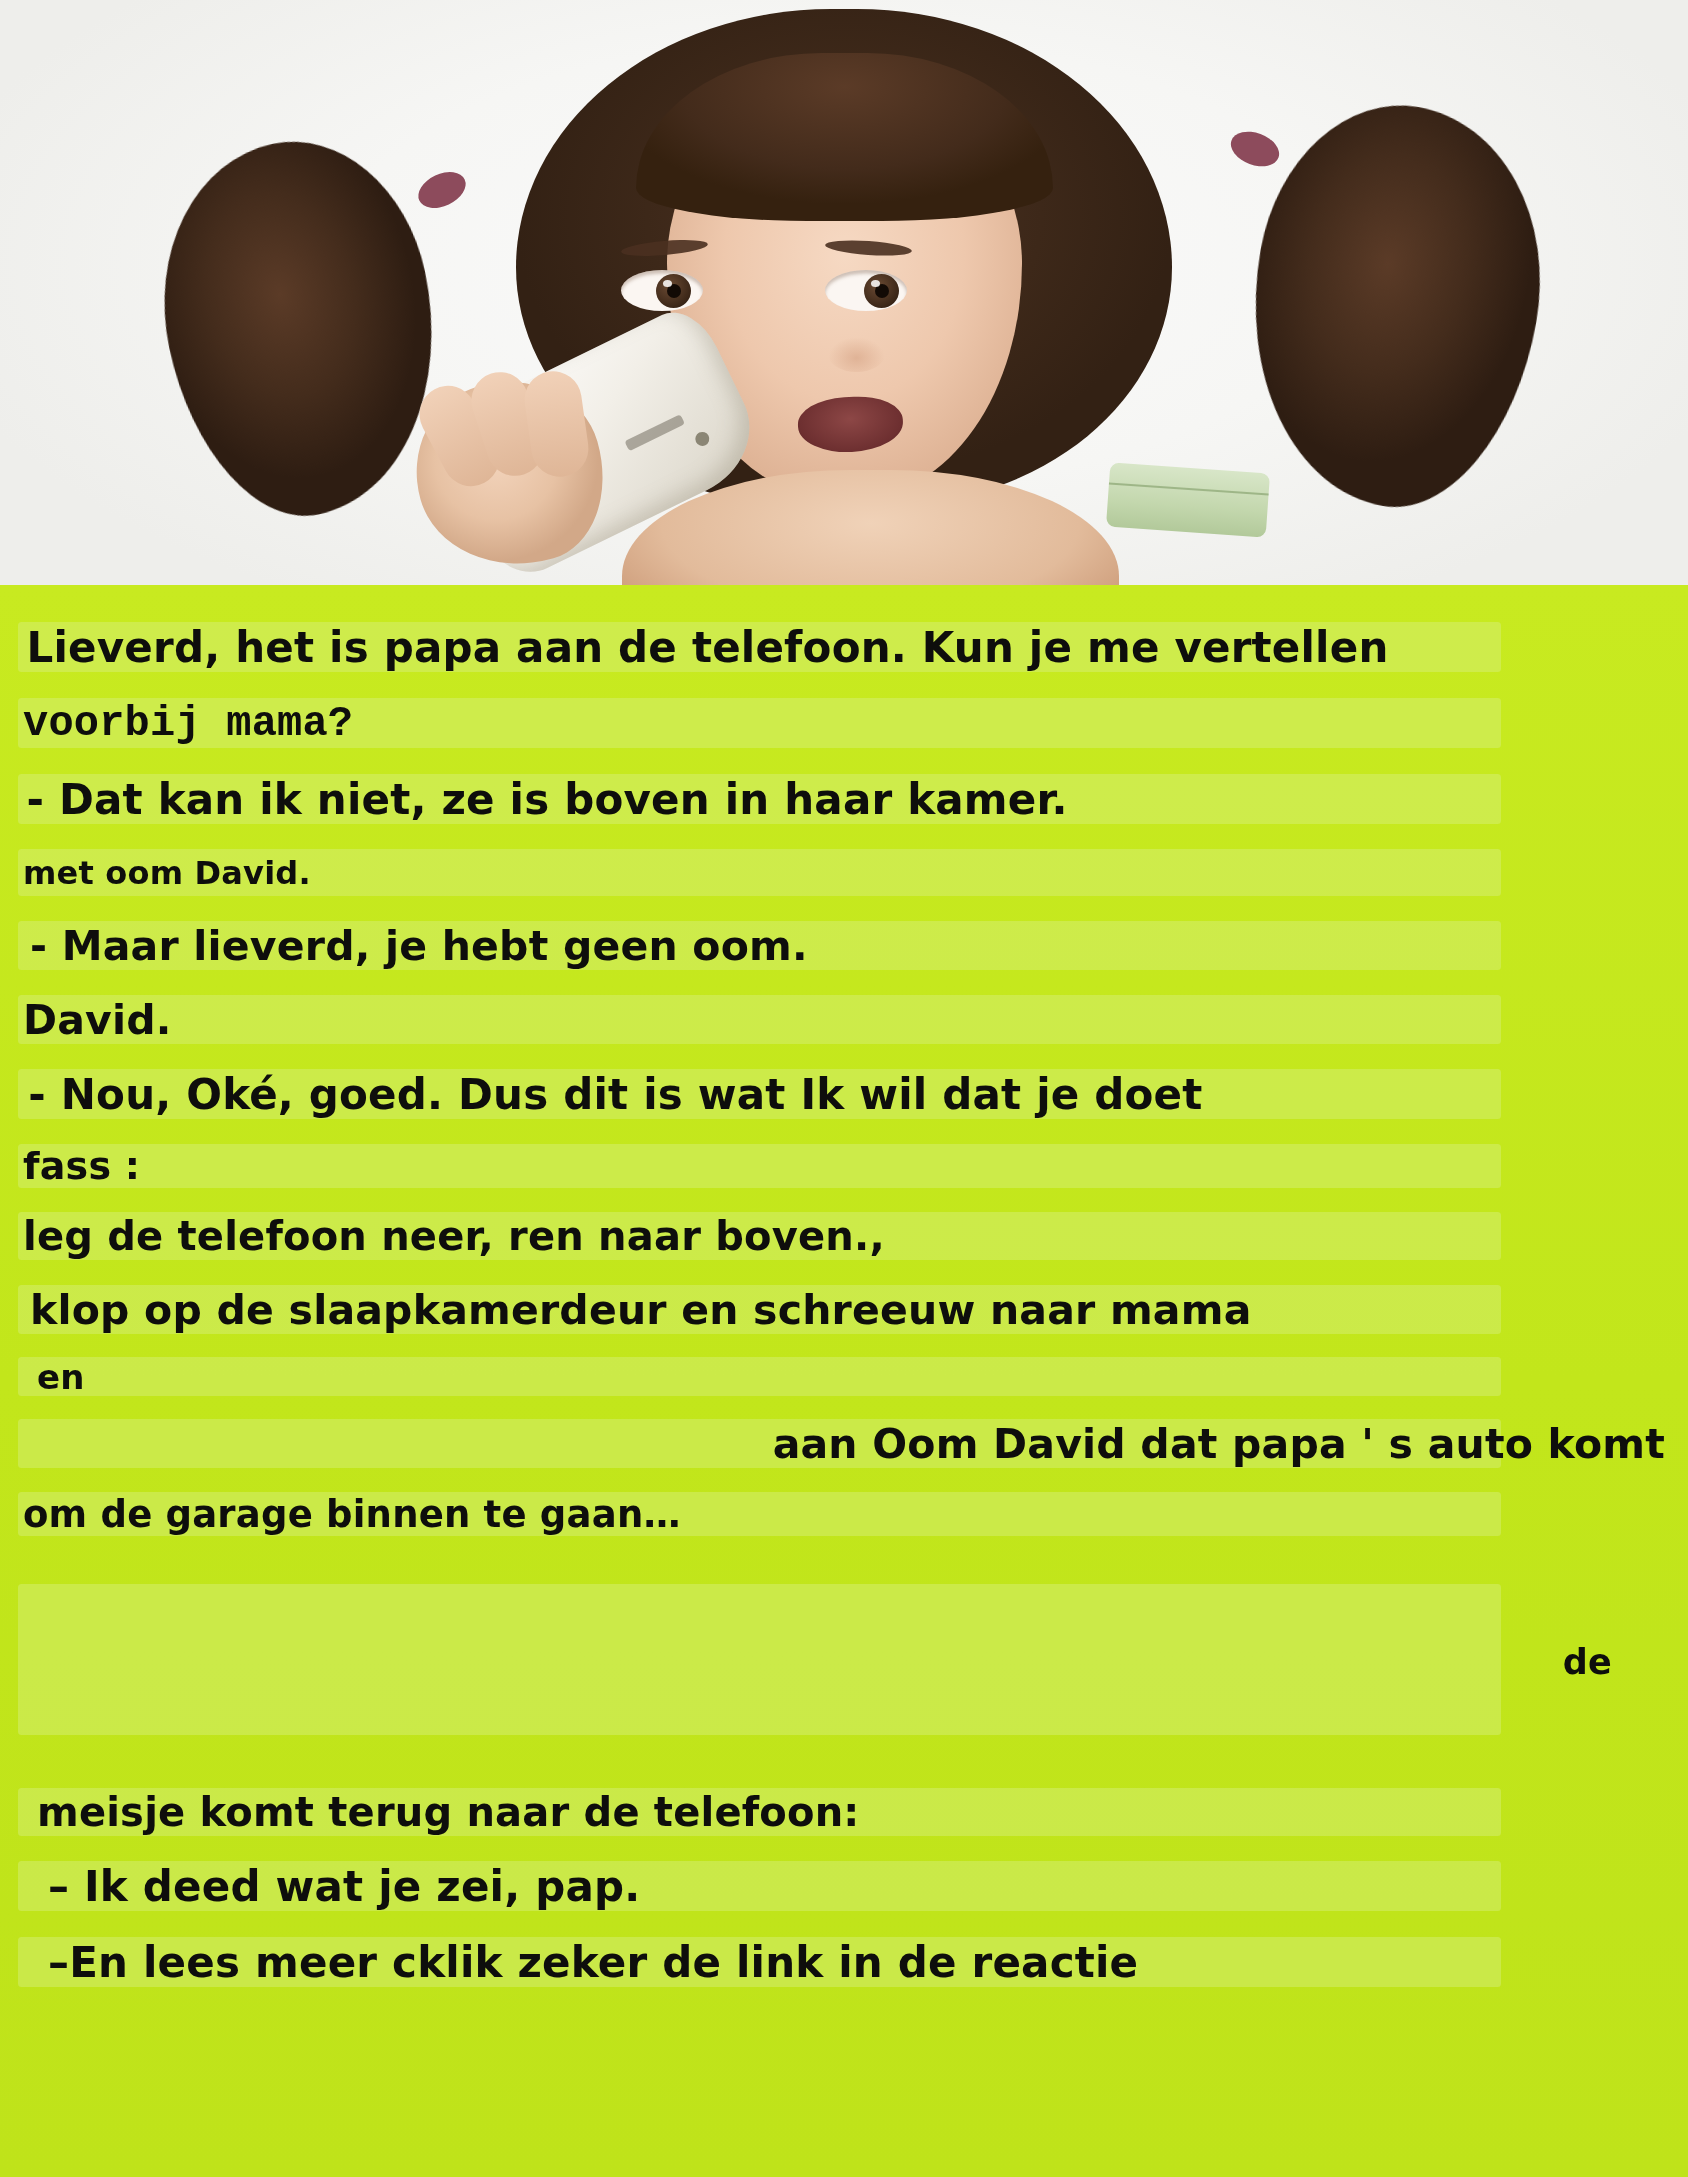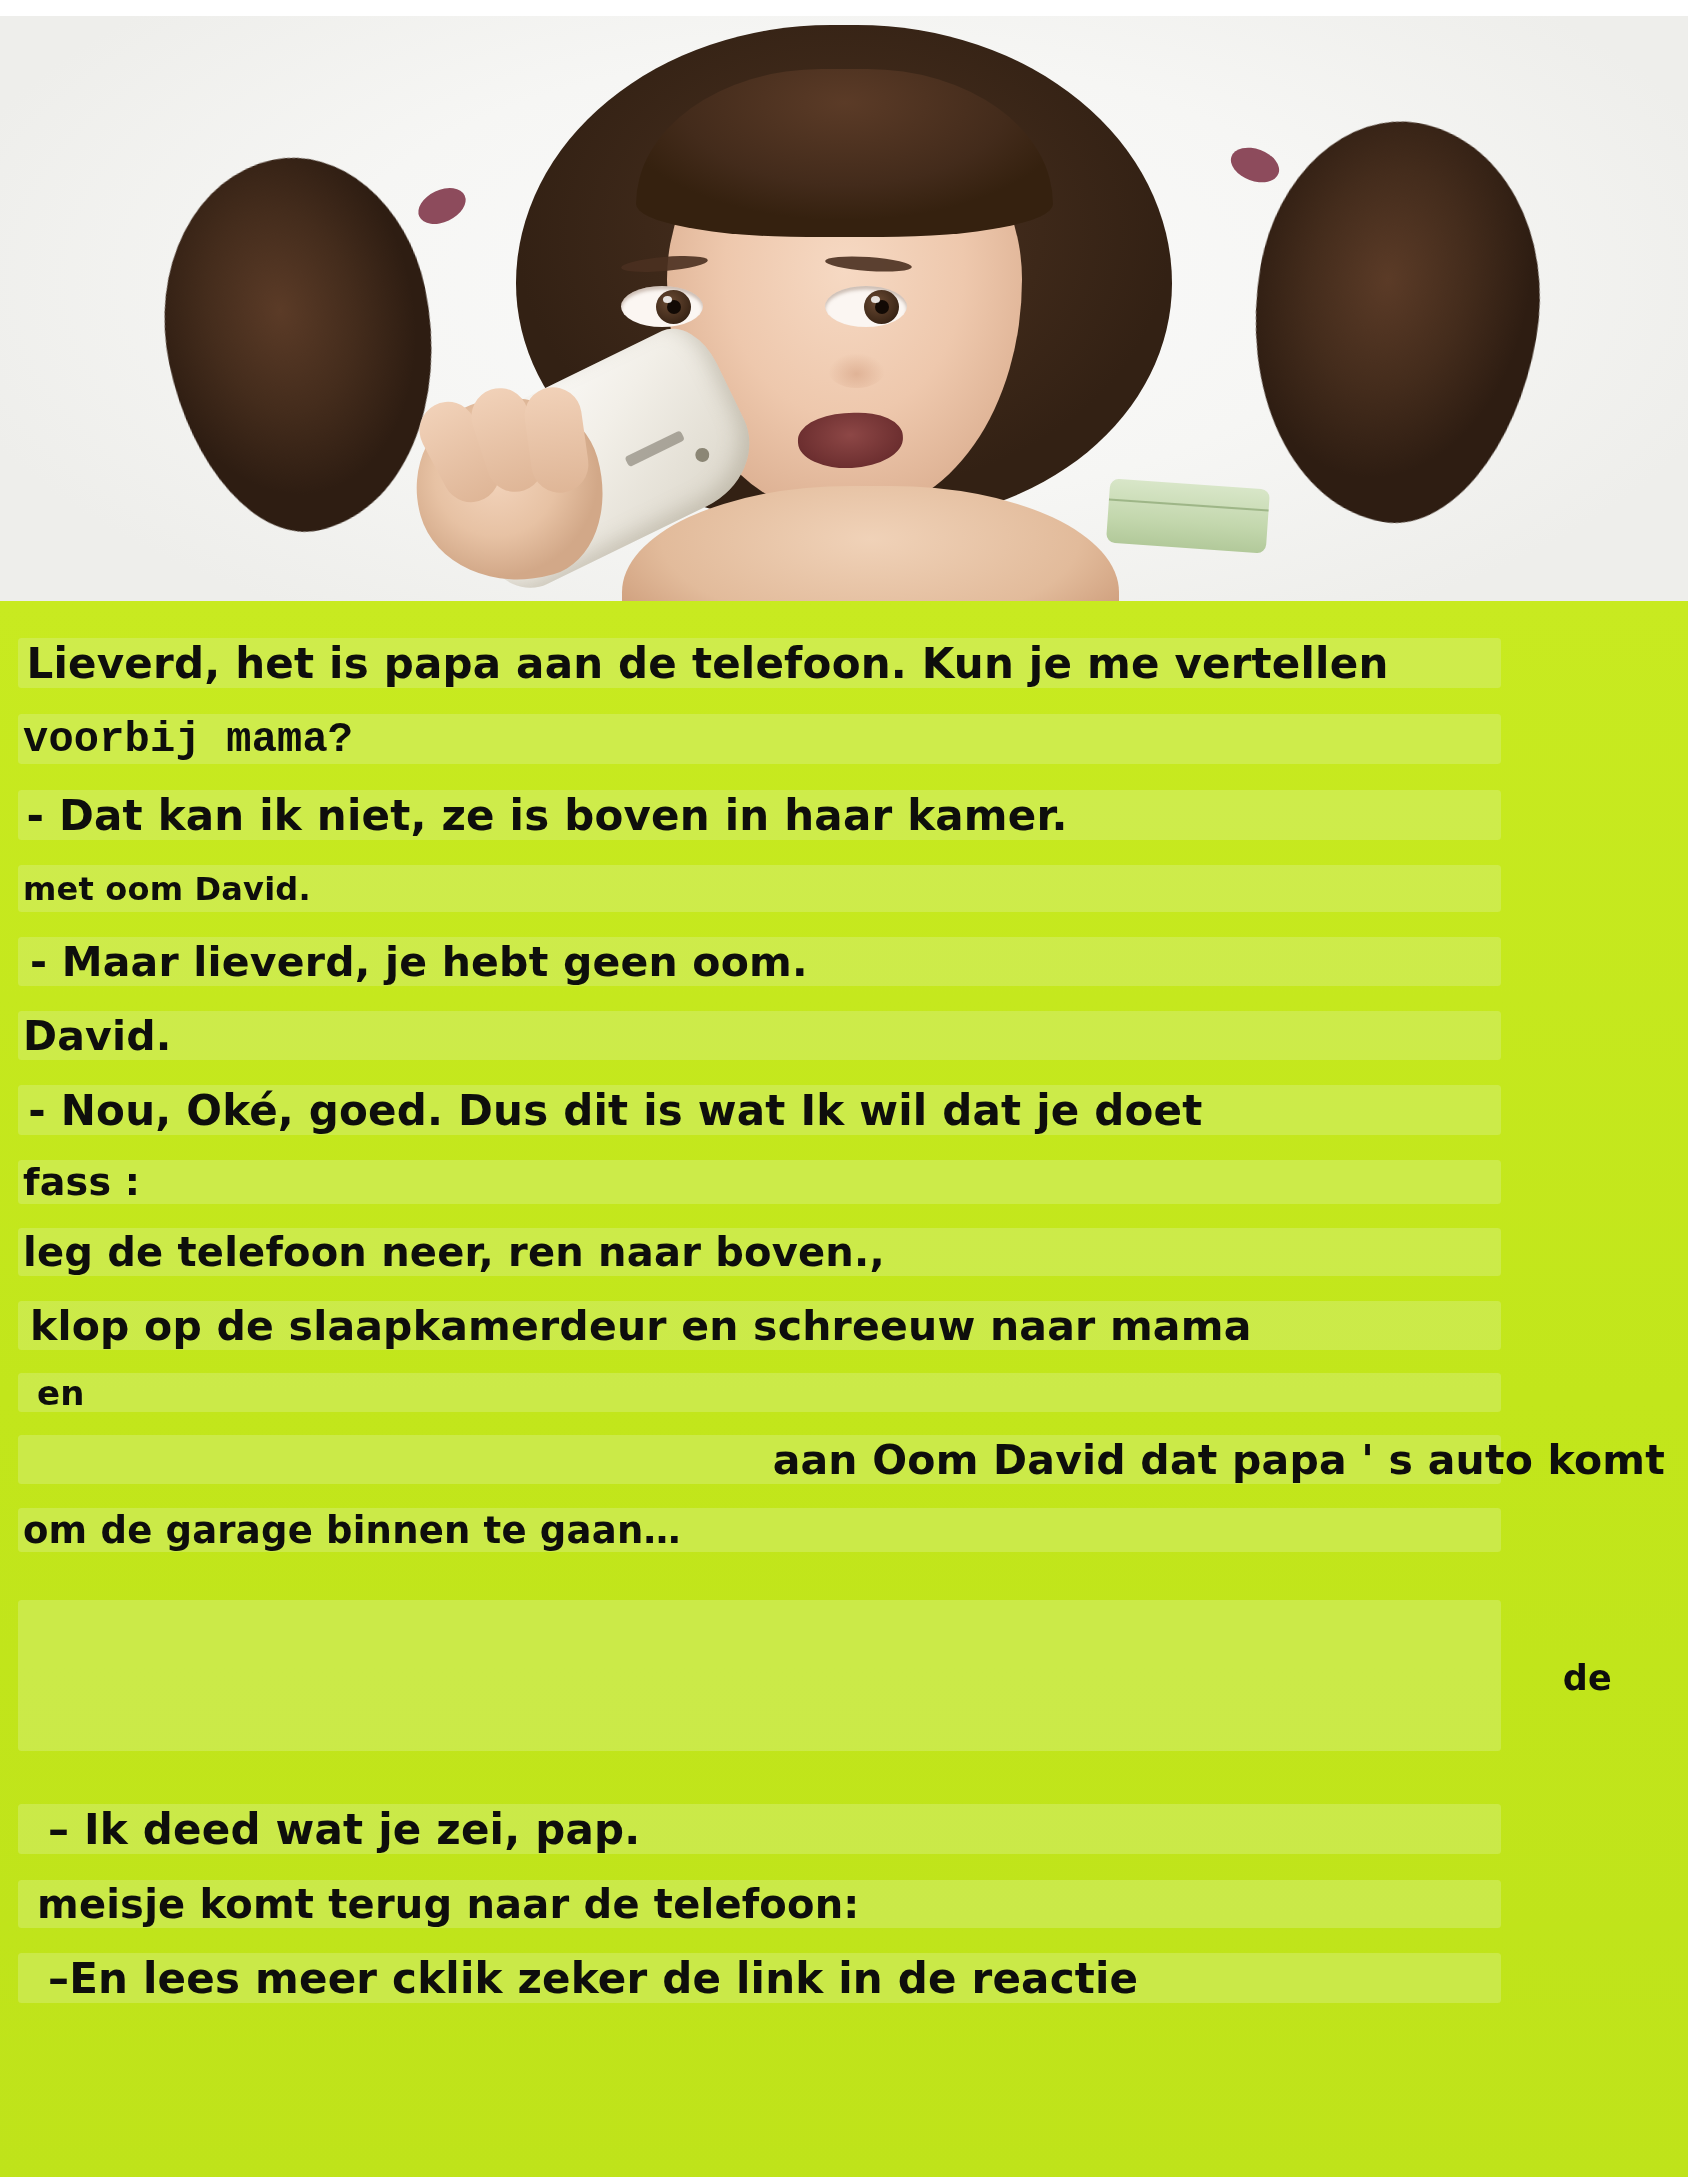--- a/index.html
+++ b/index.html
@@ -13,21 +13,20 @@
     height: 2178px;
     font-family: "DejaVu Sans", sans-serif;
     overflow: hidden;
   }
 
   .page {
     position: relative;
     width: 1688px;
     height: 2102px;
     background: #a16207;
-    margin-top: 16px;
   }
 
   
   .photo {
     position: relative;
     width: 1688px;
     height: 585px;
     background: linear-gradient(180deg, #ffffff 0%, #fdfdfd 60%, #f6f6f4 100%);
     overflow: hidden;
   }
@@ -394,20 +393,20 @@
       <div class="line l8"><span>- Nou, Oké, goed. Dus dit is wat Ik wil dat je doet</span></div>
       <div class="line l9"><span>fass :</span></div>
       <div class="line l10"><span>leg de telefoon neer, ren naar boven.,</span></div>
       <div class="line l11"><span>klop op de slaapkamerdeur en schreeuw naar mama</span></div>
       <div class="line l12"><span>en</span></div>
       <div class="line l13"><span>aan Oom David dat papa ' s auto komt</span></div>
       <div class="line l14"><span>om de garage binnen te gaan…</span></div>
       <div class="line l15">
         <span class="trailing-word">de</span>
       </div>
+      <div class="line l16"><span>meisje komt terug naar de telefoon:</span></div>
       <div class="line l17"><span>– Ik deed wat je zei, pap.</span></div>
-      <div class="line l16"><span>meisje komt terug naar de telefoon:</span></div>
       <div class="line l18"><span>–En lees meer cklik zeker de link in de reactie</span></div>
     </div>
   </div>
 
 </div>
 
 
 </body></html>

